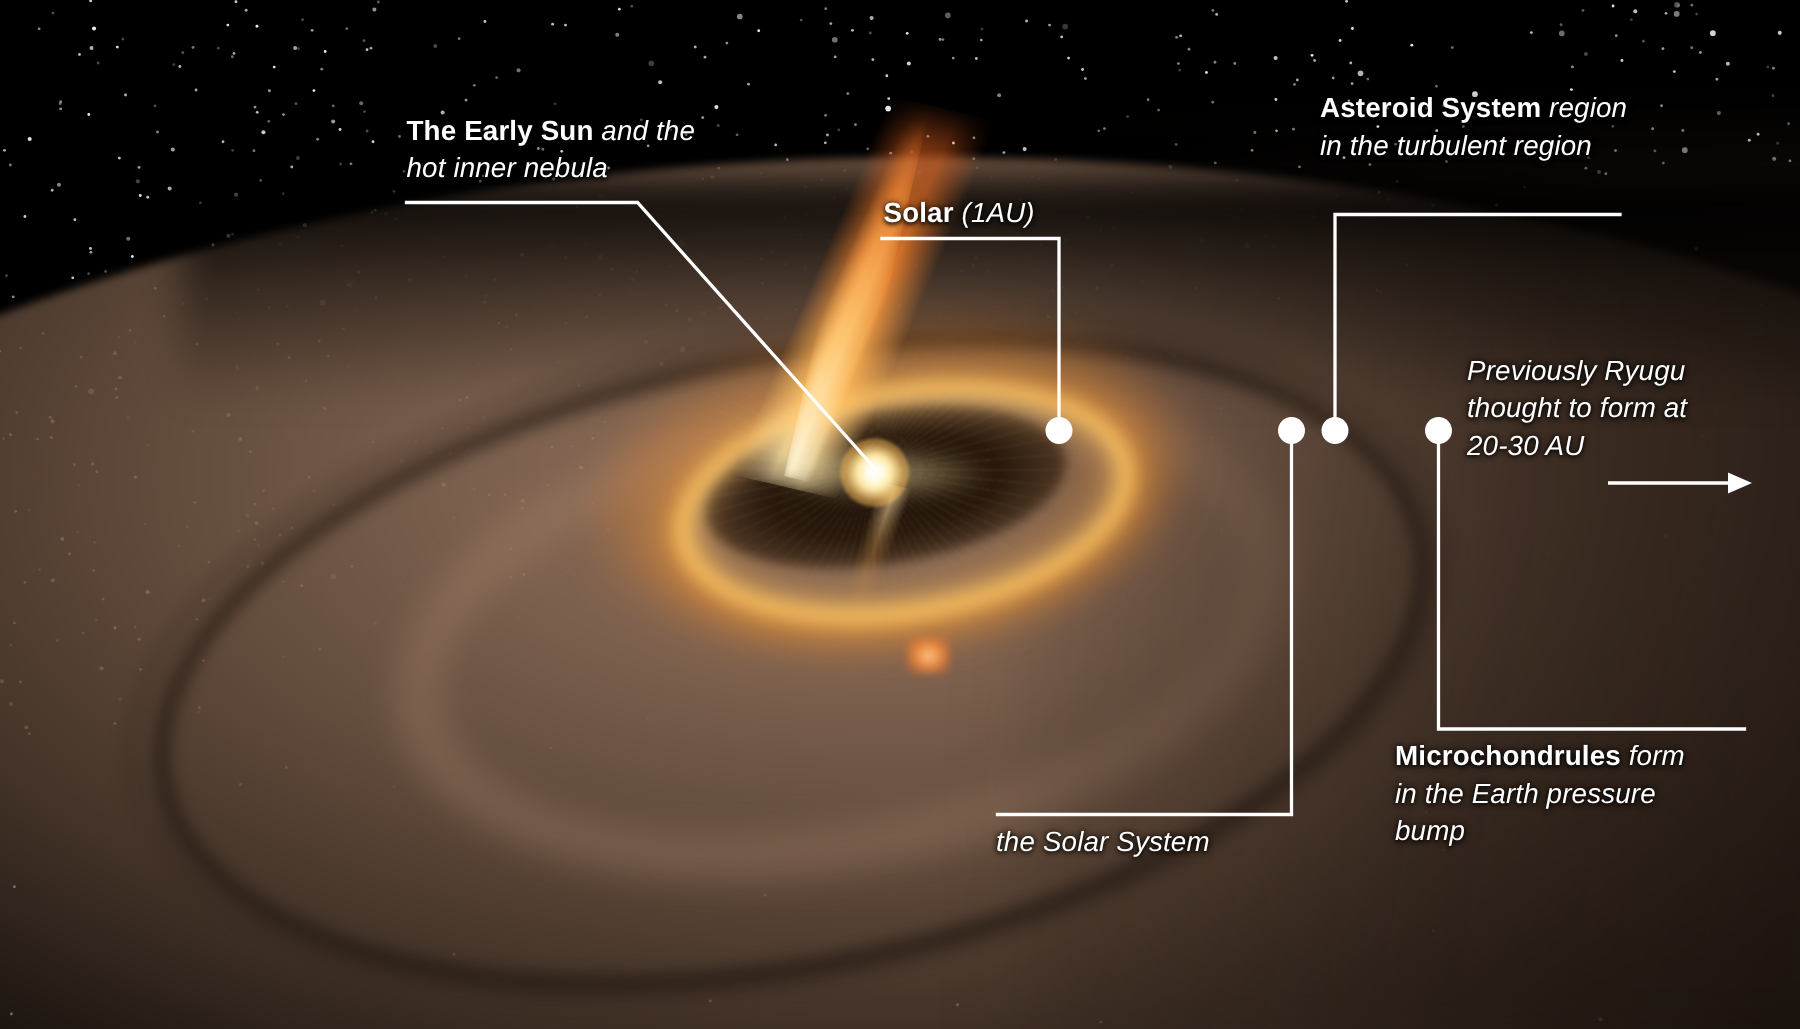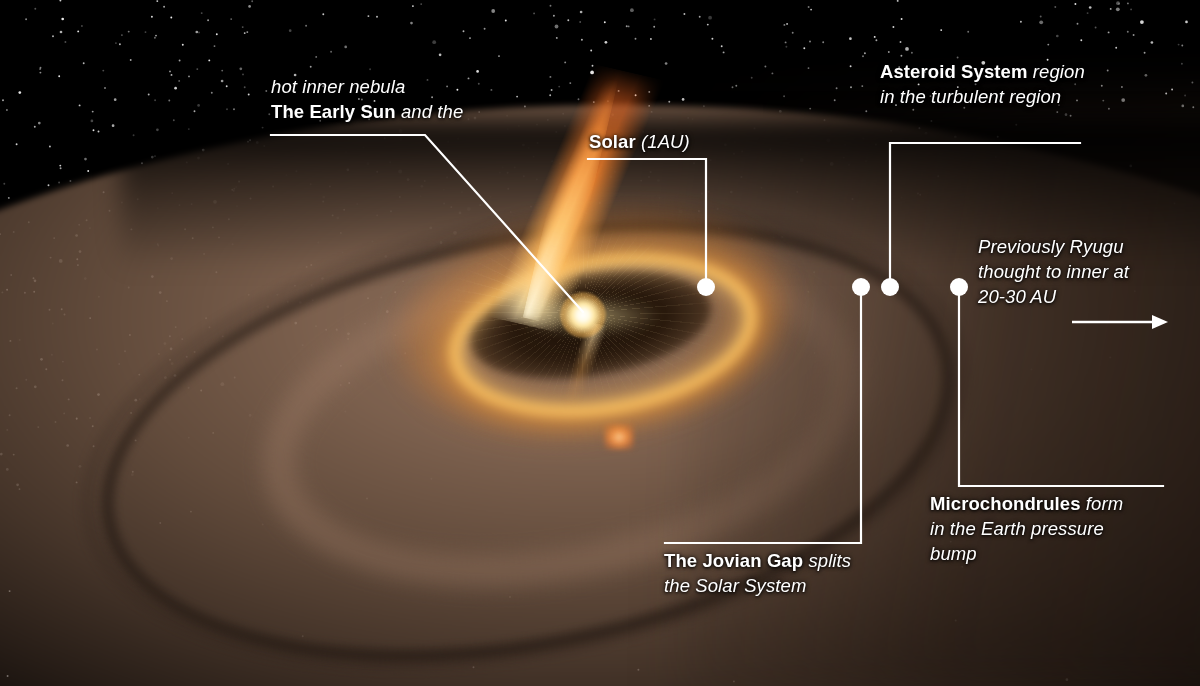--- a/index.html
+++ b/index.html
@@ -949,49 +949,46 @@
     </g>
     <g>
       <line x1="1072" y1="322" x2="1158" y2="322" stroke="#ffffff" stroke-width="2.4"></line>
       <polygon points="1168,322 1152,315 1152,329" fill="#ffffff"></polygon>
     </g>
   </svg>
 
   <div id="annotations">
 
     <div class="label" id="label-early-sun">
-      <span class="line i">hot inner nebula</span>
       <span class="line">
         <span class="b">The Early Sun</span><span class="i"> and the</span>
       </span>
+      <span class="line i">hot inner nebula</span>
     </div>
 
     <div class="label" id="label-earth">
       <span class="line">
         <span class="b">Solar</span><span class="i"> (1AU)</span>
       </span>
     </div>
 
     <div class="label" id="label-ryugu">
       <span class="line">
         <span class="b">Asteroid System</span><span class="i"> region</span>
       </span>
       <span class="line i">in the turbulent region</span>
     </div>
 
     <div class="label" id="label-previously">
       <span class="line i">Previously Ryugu</span>
-      <span class="line i">thought to inner at</span>
+      <span class="line i">thought to form at</span>
       <span class="line i">20-30 AU</span>
     </div>
 
     <div class="label" id="label-jovian-gap">
-      <span class="line">
-        <span class="b">The Jovian Gap</span><span class="i"> splits</span>
-      </span>
       <span class="line i">the Solar System</span>
     </div>
 
     <div class="label" id="label-microchondrules">
       <span class="line">
         <span class="b">Microchondrules</span><span class="i"> form</span>
       </span>
       <span class="line i">in the Earth pressure</span>
       <span class="line i">bump</span>
     </div>

